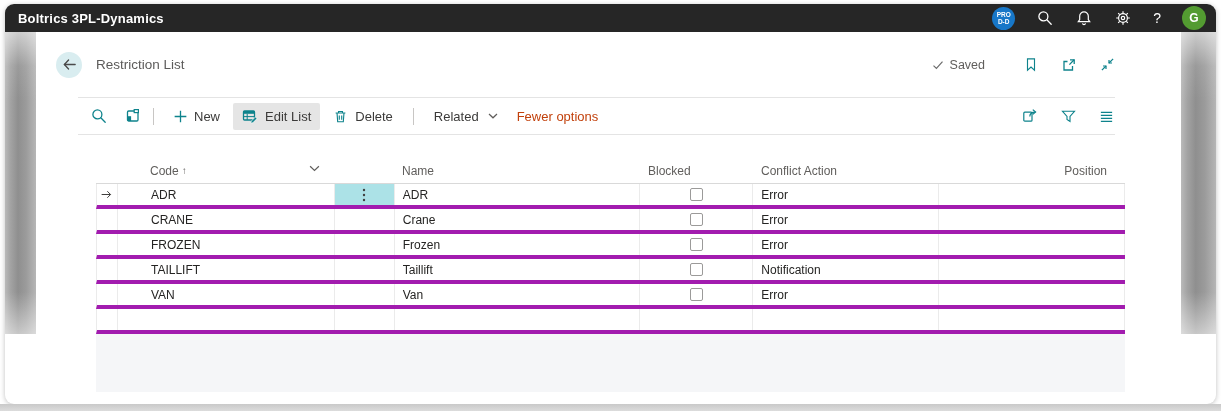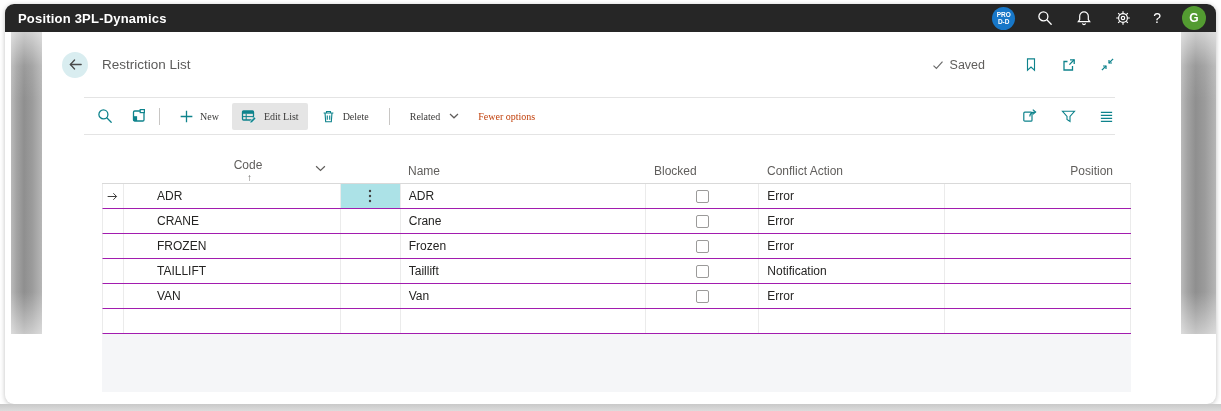--- a/index.html
+++ b/index.html
@@ -21,21 +21,21 @@
   .tb-actions { margin-left:auto; display:flex; align-items:center; gap:21px; }
   .tb-icon { display:flex; align-items:center; justify-content:center; width:18px; height:18px; color:#fff; cursor:pointer; }
   .env-badge { width:23px; height:23px; border-radius:50%; background:#1777c8; color:#fff;
                display:flex; flex-direction:column; align-items:center; justify-content:center;
                font-size:6.5px; font-weight:700; line-height:7.5px; cursor:pointer; }
   .help-glyph { color:#fff; font-size:14px; font-weight:400; cursor:pointer; }
   .avatar { width:24px; height:24px; border-radius:50%; background:#539b31; color:#fff;
             font-size:12px; font-weight:700; display:flex; align-items:center; justify-content:center; cursor:pointer; }
 
   
-  .content-row { display:flex; height:302px; background:#fff;margin-left:6px; }
+  .content-row { display:flex; height:302px; background:#fff; }
   .bg-strip { background:
       linear-gradient(180deg, rgba(255,255,255,.55) 0, rgba(255,255,255,.1) 34px, rgba(255,255,255,0) 70px,
                       rgba(255,255,255,0) calc(100% - 42px), rgba(255,255,255,.5) 100%),
       linear-gradient(90deg,#bababa 0%,#a3a3a3 18%,#8f8f8f 42%,#9b9b9b 68%,#b6b6b6 100%); }
   .bg-left { width:31px; }
   .bg-right { width:35px; }
   .page-panel { flex:1; background:#fff; position:relative; }
 
   
   .page-header { height:65px; display:flex; align-items:center; padding-left:20px; }
@@ -44,62 +44,62 @@
   .page-title { margin-left:14px; font-size:13.5px; color:#5c5b5a; }
   .ph-right { margin-left:auto; margin-right:66px; display:flex; align-items:center;justify-content:space-between; }
   .saved { display:flex; align-items:center; gap:6px; color:#605e5c; font-size:12.5px; margin-right:38px; }
   .ph-icons { display:flex; align-items:center; gap:22px; color:#0e838c; }
   .ph-icons .tic { width:16px; height:16px; display:flex; align-items:center; justify-content:center; cursor:pointer; }
 
   .sep { height:1px; background:#e4e4e4; margin:0 66px 0 42px; }
 
   
   .toolbar { height:36px; display:flex; align-items:center; padding-left:54px;
-             position:relative; font-size:10px; color:#3b3a39;font-family:Liberation Serif, serif; }
+             position:relative; font-size:13px; color:#3b3a39; }
   .tbtn { display:flex; align-items:center; gap:7px; padding:0 9px; height:27px; cursor:pointer; white-space:nowrap; }
   .tbtn .ic { display:flex; align-items:center; color:#0e838c; }
   .chip { background:#e5e5e5; border-radius:2px; margin:0 4px; }
   .tool-sep { width:1px; height:17px; background:#c8c6c4; margin:0 11px; }
   .icon-btn { width:18px; height:18px; display:flex; align-items:center; justify-content:center;
               color:#0e838c; cursor:pointer; }
   .toolbar .lead { margin-right:16px; }
   .fewer { color:#c2410c; margin-left:10px; cursor:pointer; }
   .chev { color:#605e5c; display:flex; margin-left:2px; }
   .tb-right { position:absolute; right:66px; top:0; height:36px; display:flex; align-items:center; gap:20px; }
 
   
   .grid { margin:23px 0 0 60px; width:1029px; font-size:12px; color:#252423; }
   .ghead { display:flex; height:26px; align-items:center; color:#605e5c; border-bottom:1px solid #d9d9d9; }
   .ghead .hc { display:flex; align-items:center; height:100%; cursor:pointer; }
-  .trow { display:flex; height:25px; border-bottom:1px solid #a21caf; border-left:1px solid #ebebeb; background:#fff; }
+  .trow { display:flex; height:25px; border-bottom:4px solid #a21caf; border-left:1px solid #ebebeb; background:#fff; }
   .cell { border-right:1px solid #ebebeb; display:flex; align-items:center; height:100%; cursor:pointer; }
   .col-sel { width:21px; justify-content:center; }
   .col-code { width:217px; padding-left:33px; }
   .col-dots { width:60px; justify-content:center; }
   .col-name { width:246px; padding-left:8px; }
   .col-blocked { width:113px; justify-content:center; }
   .col-conflict { width:186px; padding-left:8px; }
   .col-pos { width:186px; justify-content:flex-end; padding-right:18px; }
   .ghead .col-blocked { justify-content:flex-start; padding-left:8px; }
-  .ghead .col-code { position:relative;flex-direction:column; }
+  .ghead .col-code { position:relative; }
   .sort-arrow { font-size:10px; margin-left:3px; color:#605e5c; }
   .hdr-chev { position:absolute; right:14px; top:7px; color:#605e5c; cursor:pointer; }
   .dots-selected { background:#ace2e7; }
   .checkbox { width:13px; height:13px; border:1px solid #9b9a99; border-radius:2px; background:#fff; cursor:pointer; }
   .grid-footer { width:1029px; height:58px; background:#f5f6f8; margin-left:60px; }
 
   svg { display:block; }
 </style>
 </head>
 <body>
 
 <div class="app-window">
 
   <div class="titlebar">
-    <span class="app-title">Position 3PL-Dynamics</span>
+    <span class="app-title">Boltrics 3PL-Dynamics</span>
     <div class="tb-actions">
       <div class="env-badge">
         <span>PRO</span>
         <span>D-D</span>
       </div>
       <span class="tb-icon">
         <svg width="16" height="16" viewBox="0 0 16 16">
             <circle cx="6.4" cy="6.4" r="4.5" fill="none" stroke="#fff" stroke-width="1.3"></circle>
             <line x1="9.8" y1="9.8" x2="14.2" y2="14.2" stroke="#fff" stroke-width="1.3" stroke-linecap="round"></line>
           </svg>

